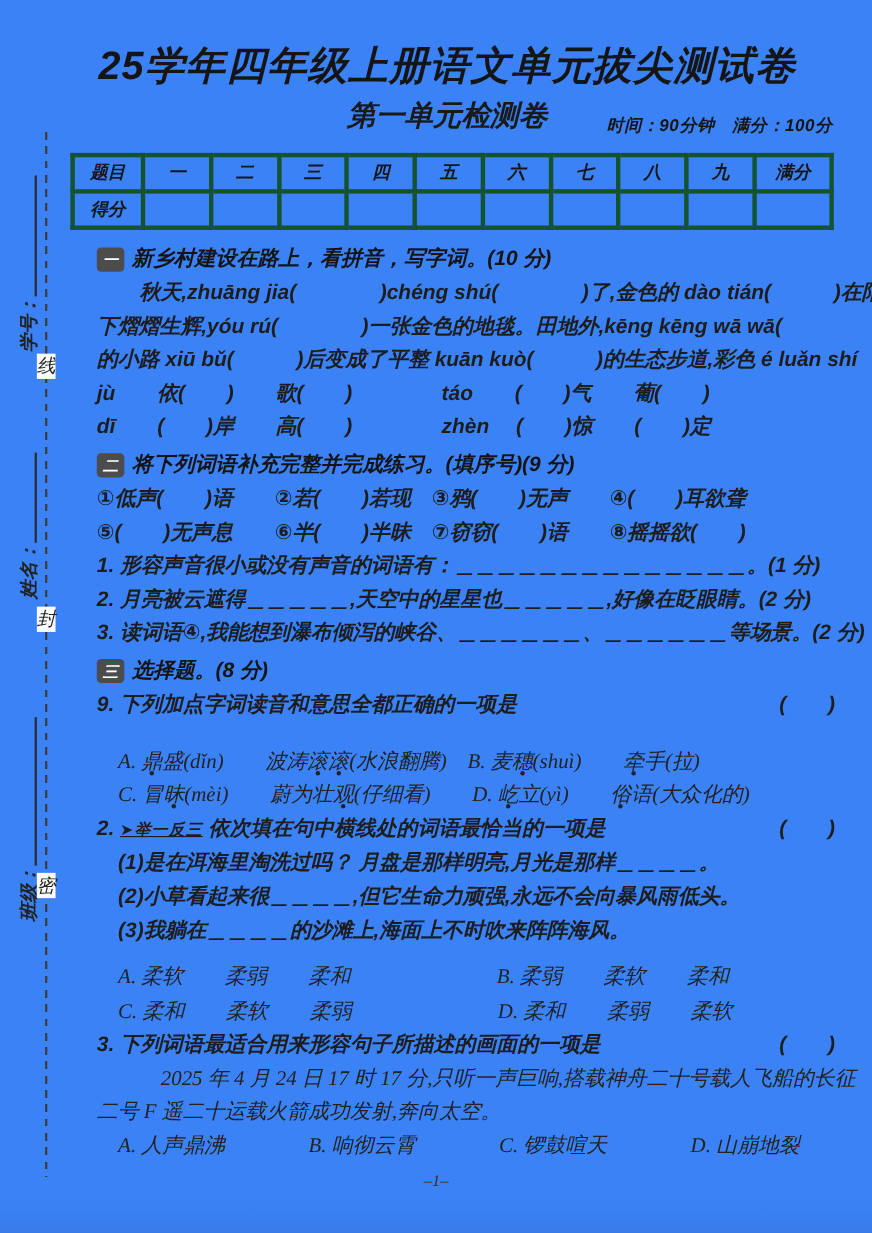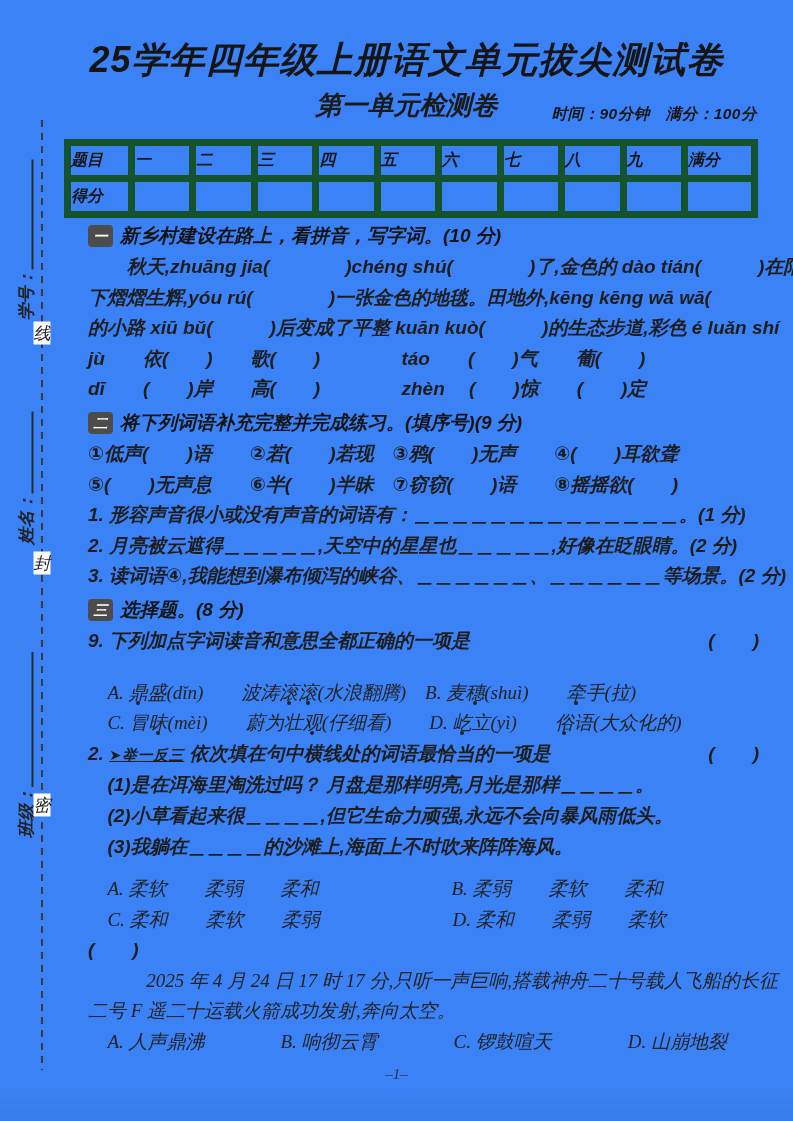--- a/index.html
+++ b/index.html
@@ -36,21 +36,21 @@
     font-size:15.5px;font-weight:700;color:#161616;letter-spacing:.5px;
   }
 
   
   table.score{
     position:absolute;left:64px;top:139px;width:694px;
     border-collapse:collapse;table-layout:fixed;
     font-size:16px;font-weight:700;
   }
   table.score td{
-    border:7px solid #14532d;height:29px;vertical-align:middle;
+    border:4px solid #14532d;height:29px;text-align:center;vertical-align:middle;
     padding:0;color:#161616;background:transparent;
   }
 
   
   .seal-line{
     position:absolute;left:41px;top:120px;width:2px;height:950px;
     background:repeating-linear-gradient(to bottom,#3a3a3a 0 7px,transparent 7px 13px);
   }
   .seal-label{
     position:absolute;left:26px;
@@ -205,20 +205,21 @@
       <div class="line qline sans">
         <span><span>2. </span><span class="badge">➤举一反三</span><span> 依次填在句中横线处的词语最恰当的一项是</span></span>
         <span class="rb">(　　)</span>
       </div>
       <div class="line sans" style="padding-left: 1.02em;">(1)是在洱海里淘洗过吗？ 月盘是那样明亮,月光是那样＿＿＿＿。</div>
       <div class="line sans" style="padding-left: 1.02em;">(2)小草看起来很＿＿＿＿,但它生命力顽强,永远不会向暴风雨低头。</div>
       <div class="line sans" style="padding-left: 1.02em;">(3)我躺在＿＿＿＿的沙滩上,海面上不时吹来阵阵海风。</div>
       <div class="line serif" style="padding-left: 1.02em; margin-top: 12px;">A. 柔软　　柔弱　　柔和　　　　　　　B. 柔弱　　柔软　　柔和</div>
       <div class="line serif" style="padding-left: 1.02em;">C. 柔和　　柔软　　柔弱　　　　　　　D. 柔和　　柔弱　　柔软</div>
       <div class="line qline sans">
+        <span>3. 下列词语最适合用来形容句子所描述的画面的一项是</span>
         <span class="rb">(　　)</span>
       </div>
       <div class="line serif" style="padding-left: 3.06em;">2025 年 4 月 24 日 17 时 17 分,只听一声巨响,搭载神舟二十号载人飞船的长征</div>
       <div class="line serif">二号 F 遥二十运载火箭成功发射,奔向太空。</div>
       <div class="line serif" style="padding-left: 1.02em;">A. 人声鼎沸　　　　B. 响彻云霄　　　　C. 锣鼓喧天　　　　D. 山崩地裂</div>
     </div>
 
   <div class="footer">–1–</div>
 </div>
 

